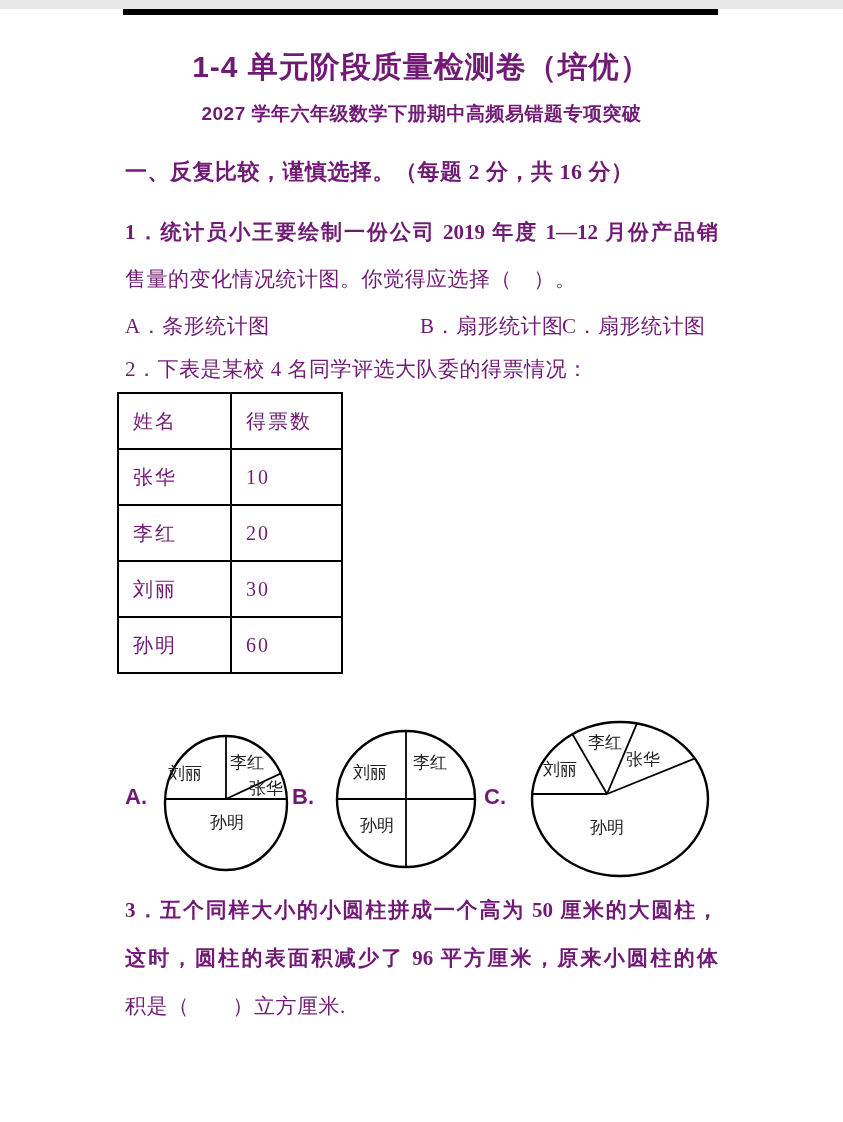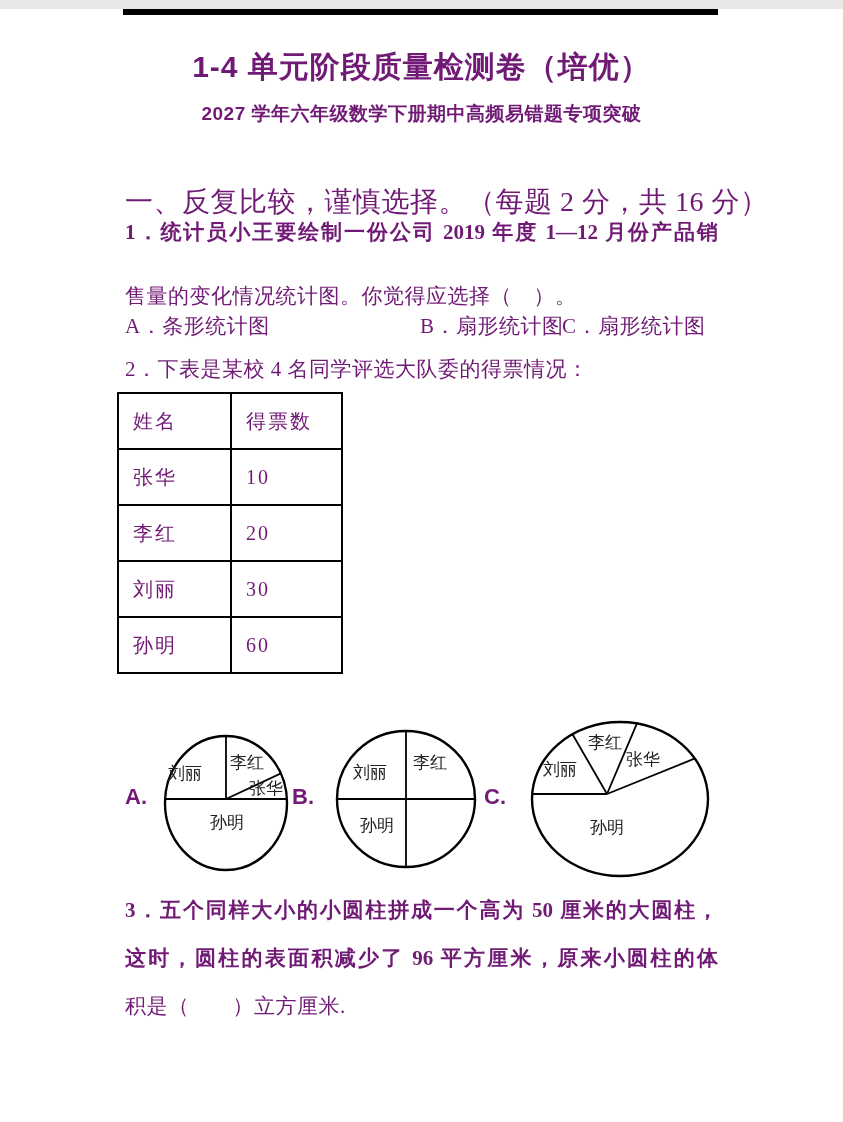--- a/index.html
+++ b/index.html
@@ -24,22 +24,22 @@
     white-space:nowrap;
   }
   .subtitle{
     position:absolute;left:125px;top:92px;width:593px;
     margin:0;text-align:center;
     font-family:"Liberation Sans","DejaVu Sans",sans-serif;
     font-size:19px;font-weight:700;letter-spacing:0.5px;
     white-space:nowrap;
   }
   .heading{
-    position:absolute;left:125px;top:174px;
-    font-size:28px;font-weight:400;letter-spacing:0.5px;
+    position:absolute;left:125px;top:148px;
+    font-size:22px;font-weight:700;letter-spacing:0.5px;
     white-space:nowrap;
   }
   .line{
     position:absolute;left:125px;
     font-size:21px;letter-spacing:0.5px;
     line-height:30px;
   }
   .justify{
     width:593px;
     text-align:justify;
@@ -86,21 +86,21 @@
 <div class="page">
 
   <div class="top-rule"></div>
 
   <h1 class="title">1-4 单元阶段质量检测卷（培优）</h1>
   <h2 class="subtitle">2027 学年六年级数学下册期中高频易错题专项突破</h2>
 
   <div class="heading">一、反复比较，谨慎选择。（每题 2 分，共 16 分）</div>
 
   <div class="line justify" style="top:208px">1．统计员小王要绘制一份公司 2019 年度 1—12 月份产品销</div>
-  <div class="line nowrap" style="top:272px">售量的变化情况统计图。你觉得应选择（　）。</div>
+  <div class="line nowrap" style="top:255px">售量的变化情况统计图。你觉得应选择（　）。</div>
 
   <div class="line nowrap" style="top:302px;left:125px">A．条形统计图</div>
   <div class="line nowrap" style="top:302px;left:420px">B．扇形统计图</div>
   <div class="line nowrap" style="top:302px;left:562px">C．扇形统计图</div>
 
   <div class="line nowrap" style="top:345px">2．下表是某校 4 名同学评选大队委的得票情况：</div>
 
   <table class="votes-table">
     <tbody>
       <tr>

